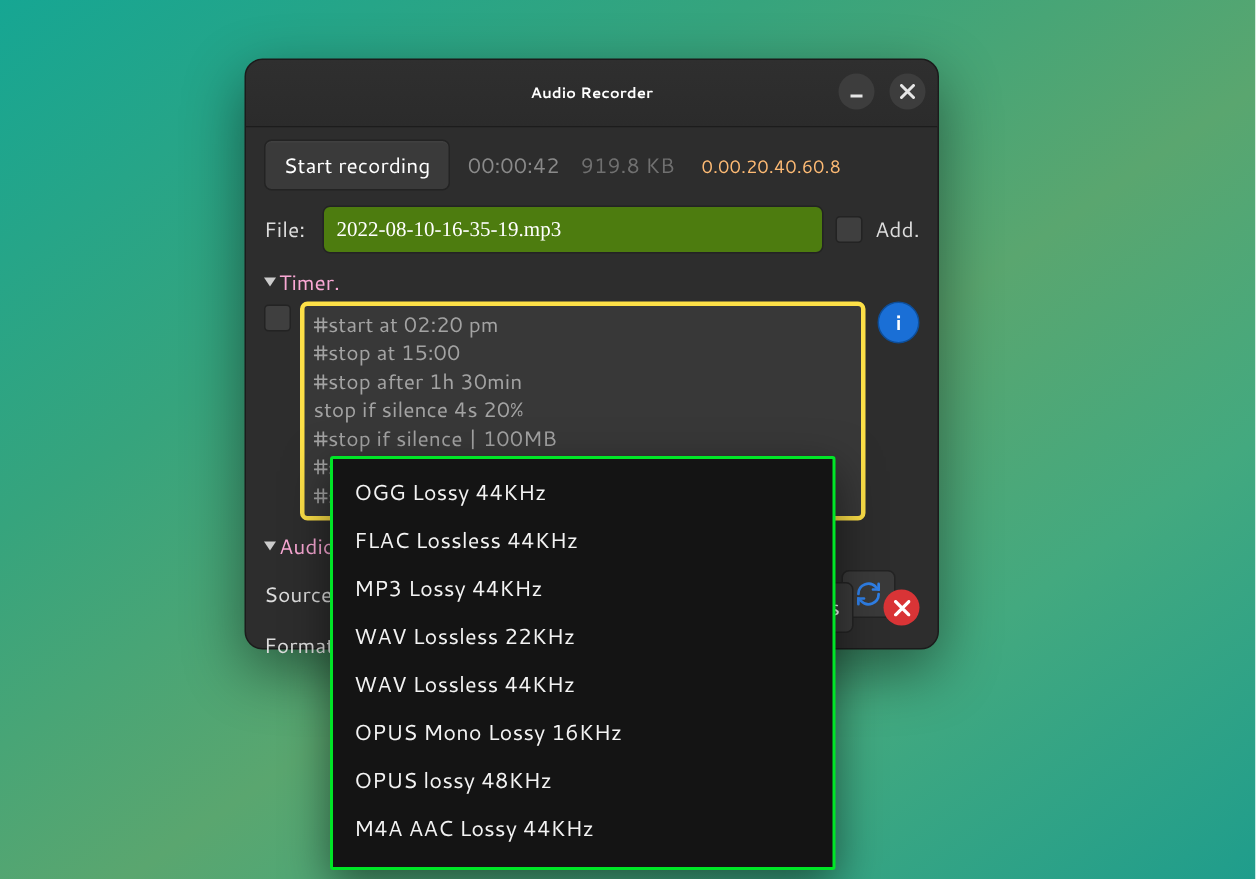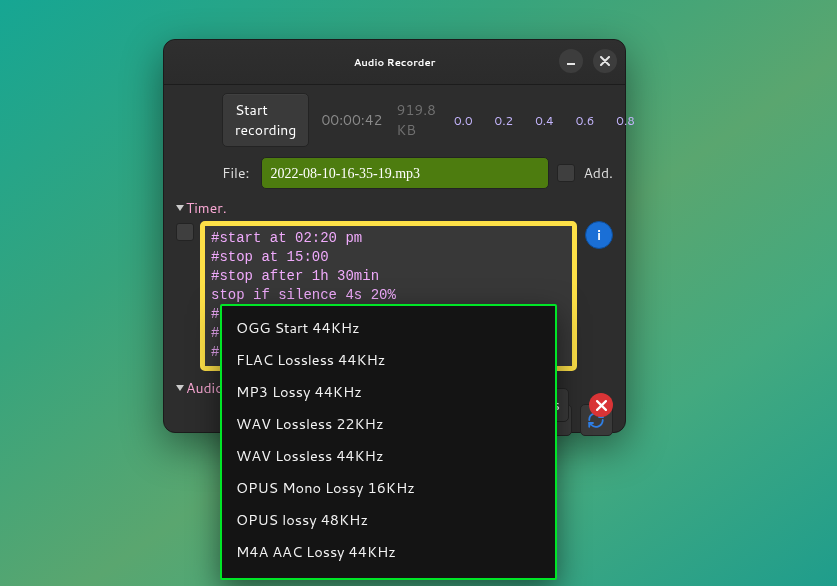--- a/index.html
+++ b/index.html
@@ -64,34 +64,33 @@
     font-weight: 700;
   }
   .win-btn svg { display:block; }
   .content {
     padding: 8px 12px 10px 12px;
   }
   .row {
     display: flex;
     align-items: center;
     gap: 8px;
-    margin-left: 46px;
   }
   .btn {
     background: #3a3a3a;
     border: 1px solid #232323;
     border-radius: 5px;
     padding: 6px 12px;
     color: #fff;
     font-size: 14px;
     box-shadow: inset 0 1px 0 rgba(255,255,255,0.03);
   }
   .elapsed { color: #8a8a8a; font-size: 14px; margin-left: 4px; }
   .size { color: #707070; font-size: 14px; margin-left: 6px; }
-  .ticks { display:flex; gap: 22px; margin-left: 10px; color:#c4b5fd; font-size:12px;}
+  .ticks { display:flex; margin-left: 10px; color:#fdba74; font-size:12px;}
   .file-row { margin-top: 10px; }
   .file-label { font-size: 14px; color:#ddd; margin-right:4px; }
   .file-input {
     flex: 1;
     background: #4d7c0f;
     border: 1px solid #232323;
     border-radius: 5px;
     padding: 6px 8px;
     color: #fff;
     font-size: 14px;
@@ -123,28 +122,27 @@
   .timer-body {
     display:flex;
     align-items:flex-start;
     gap:8px;
     margin-top:3px;
   }
   .timer-check-col { width:16px; padding-top:2px; }
   .timer-text {
     flex:1;
     background:#383838;
-    border:5px solid #fde047;
+    border:3px solid #fde047;
     border-radius:5px;
     padding:3px 6px 4px 6px;
-    color:#f0abfc;
+    color:#a3a3a3;
     font-size:14px;
     line-height:19px;
     max-width: 360px;
-    font-family: Liberation Mono, monospace;
   }
   .info-btn {
     width:26px;height:26px;border-radius:50%;
     background:#1a6fd6;display:flex;align-items:center;justify-content:center;color:#fff;font-weight:700;font-size:14px;
     border:1px solid #0d4e9a;
   }
   .src-row { margin-top:6px;}
   .src-label{font-size:14px;color:#ddd;}
   .src-select {
     width:318px;height:30px;background:#3a3a3a;border:1px solid #232323;border-radius:5px;
@@ -288,21 +286,21 @@
       <div class="close-red">
         <svg width="11" height="11" viewBox="0 0 10 10">
             <path d="M1 1 L9 9 M9 1 L1 9" stroke="#fff" stroke-width="2" stroke-linecap="round"></path>
           </svg>
       </div>
     </div>
 
   </div>
 
   <div class="popup">
-    <div class="popup-item">OGG Start 44KHz</div>
+    <div class="popup-item">OGG Lossy 44KHz</div>
     <div class="popup-item">FLAC Lossless 44KHz</div>
     <div class="popup-item">MP3 Lossy 44KHz</div>
     <div class="popup-item">WAV Lossless 22KHz</div>
     <div class="popup-item">WAV Lossless 44KHz</div>
     <div class="popup-item">OPUS Mono Lossy 16KHz</div>
     <div class="popup-item">OPUS lossy 48KHz</div>
     <div class="popup-item">M4A AAC Lossy 44KHz</div>
   </div>
 
 </div>

